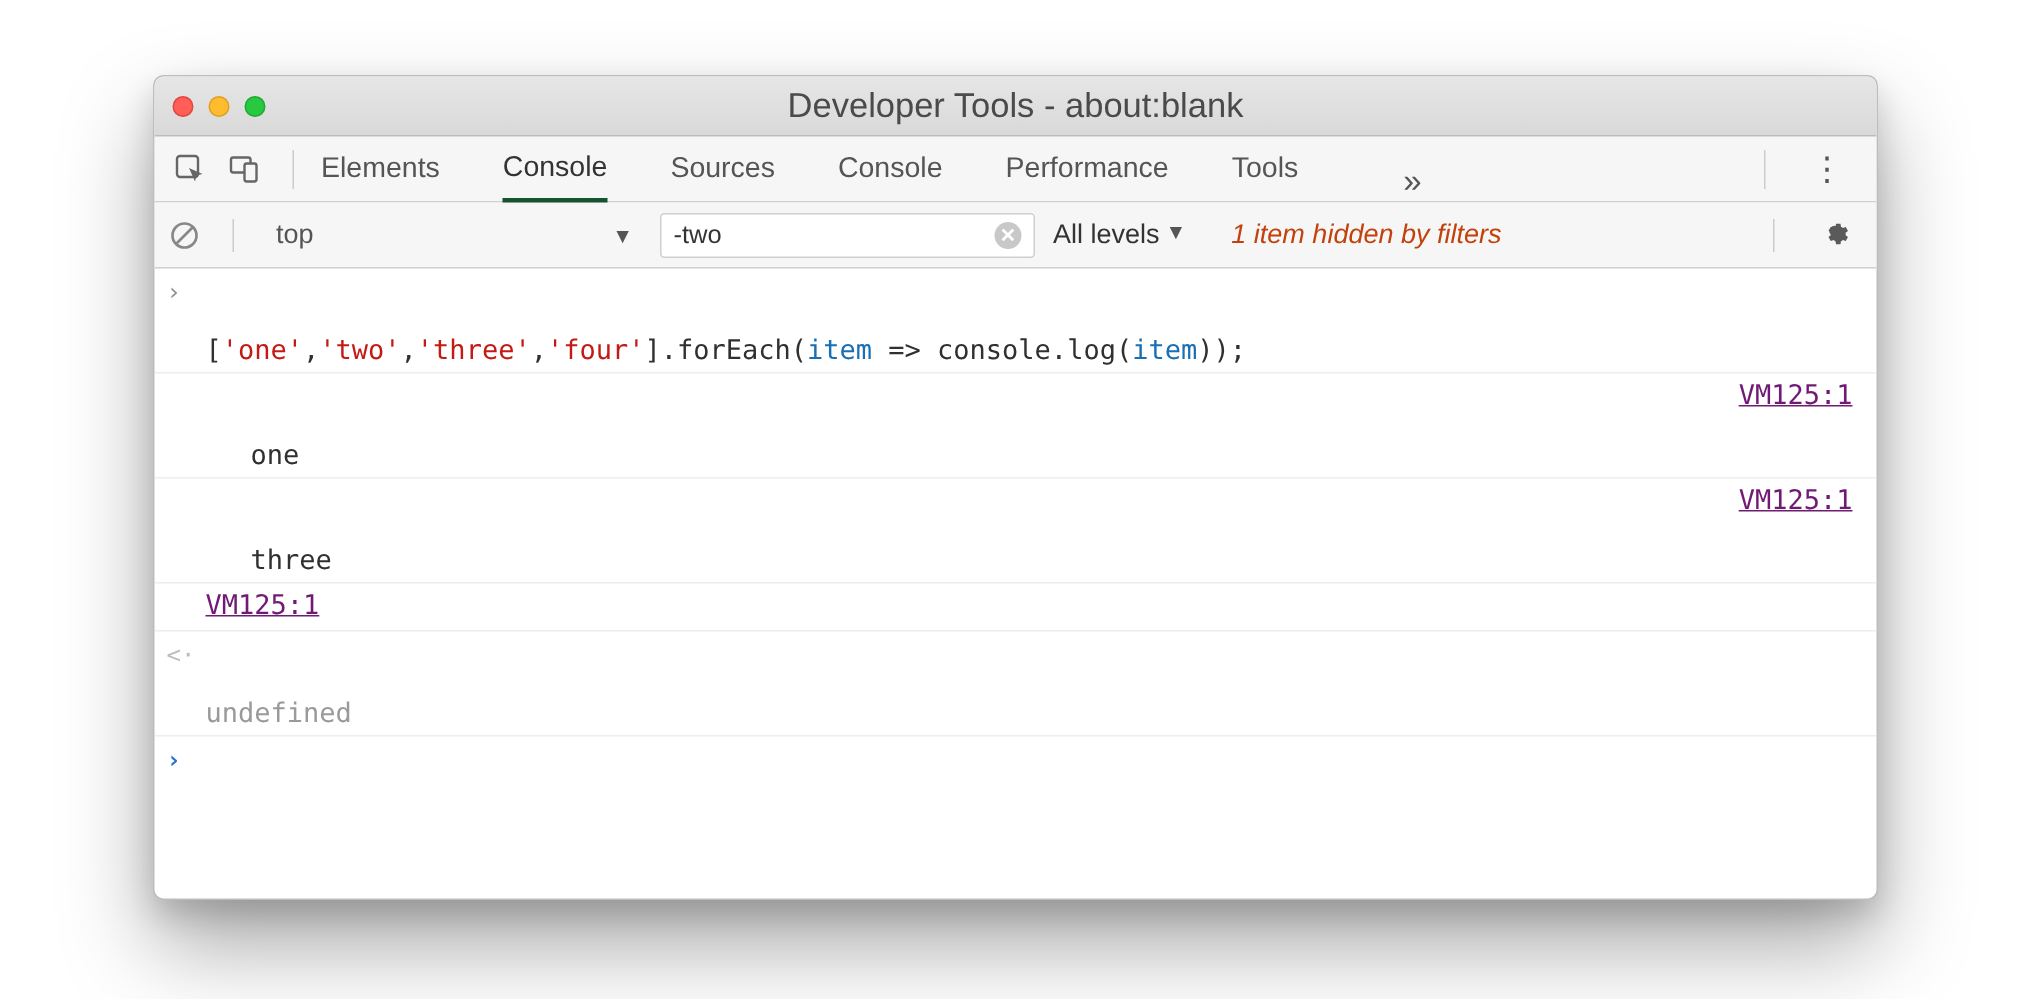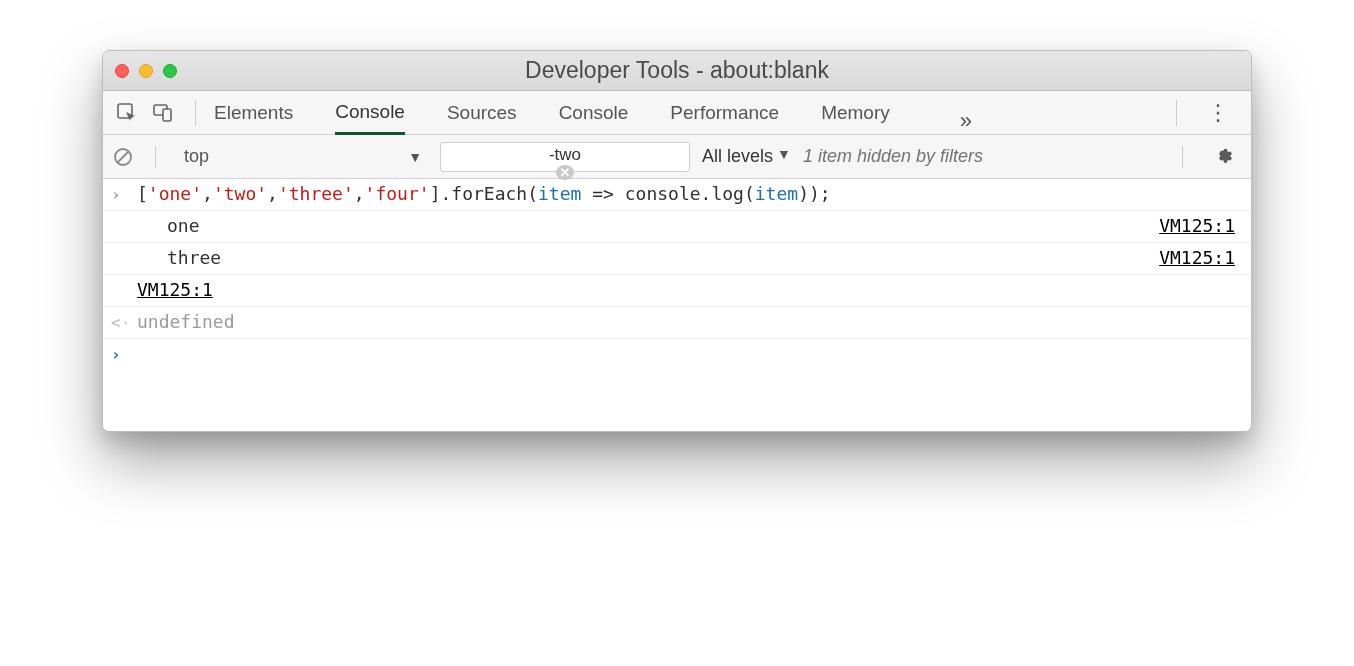--- a/index.html
+++ b/index.html
@@ -75,47 +75,46 @@
   .no-icon svg { display:block; }
   .context {
     display:flex; align-items:center; gap:6px;
     padding: 2px 6px; min-width: 250px; justify-content: space-between;
   }
   .filter-input {
     display:flex; align-items:center;
     border:1px solid #cfcfcf; background:#fff;
     border-radius:3px; padding: 2px 8px; height:30px; width: 250px;
     justify-content: space-between;
-    flex-direction: column;
   }
   .filter-input span { color:#333; font-size:17px; }
   .clear-circle {
     width:18px; height:18px; border-radius:50%;
     background:#c8c8c8; display:flex; align-items:center; justify-content:center;
     color:#fff; font-size:13px; font-weight:bold;
   }
   .levels { color:#333; display:flex; align-items:flex-start; gap:4px; }
-  .hidden-msg { color:#737373; font-style: italic; }
+  .hidden-msg { color:#c2410c; font-style: italic; margin-left: 18px; }
   .gear { padding: 0 8px; }
   
   .console {
     font-family: "SF Mono", Menlo, Consolas, monospace;
     font-size: 18px;
     color: #303030;
   }
   .row {
     display:flex; align-items:flex-start;
     padding: 4px 10px 4px 8px;
     border-bottom: 1px solid #eee;
     min-height: 32px;
   }
   .row.first { border-top: none; }
   .gutter { width: 26px; flex-shrink:0; text-align:left; font-size:16px; color:#919191; user-select:none; padding-top:2px;}
-  .row .content { flex:1; white-space: pre; }
-  .row .source { color:#000000; text-decoration: underline; padding-right: 6px; }
+  .row .content { flex:1; white-space: pre; margin-top: 40px; }
+  .row .source { color:#701a75; text-decoration: underline; padding-right: 6px; }
   .indent .content { padding-left: 30px; }
   .undef .content { color:#9a9a9a; }
   .undef .gutter { color:#bdbdbd; }
   .prompt { border-bottom: none; }
   .prompt .gutter { color:#2a6fd6; font-weight:bold; }
   
   .tok-str { color:#c41a16; }
   .tok-var { color:#1a6fb3; }
   .tok-pun { color:#303030; }
   .blankarea { height: 60px; }
@@ -148,21 +147,21 @@
         <rect x="11" y="7" width="8" height="12" rx="1.5" fill="#f6f6f6"></rect>
       </svg>
     </div>
     <div class="vsep"></div>
     <div class="tabs">
       <div class="tab">Elements</div>
       <div class="tab active">Console</div>
       <div class="tab">Sources</div>
       <div class="tab">Console</div>
       <div class="tab">Performance</div>
-      <div class="tab">Memory</div>
+      <div class="tab">Tools</div>
       <div class="chev-more">»</div>
     </div>
     <div class="spacer"></div>
     <div class="vsep"></div>
     <div class="kebab">⋮</div>
   </div>
 
   <div class="filterbar">
     <div class="no-icon">
       <svg width="20" height="20" viewBox="0 0 20 20">

